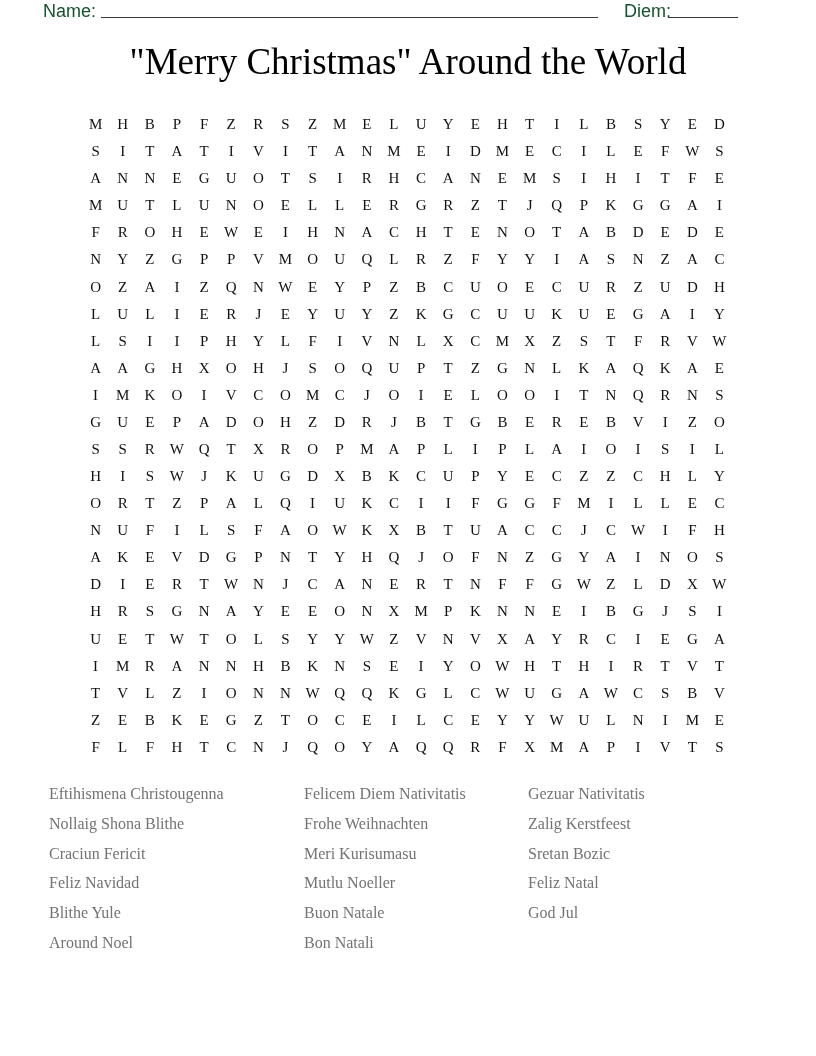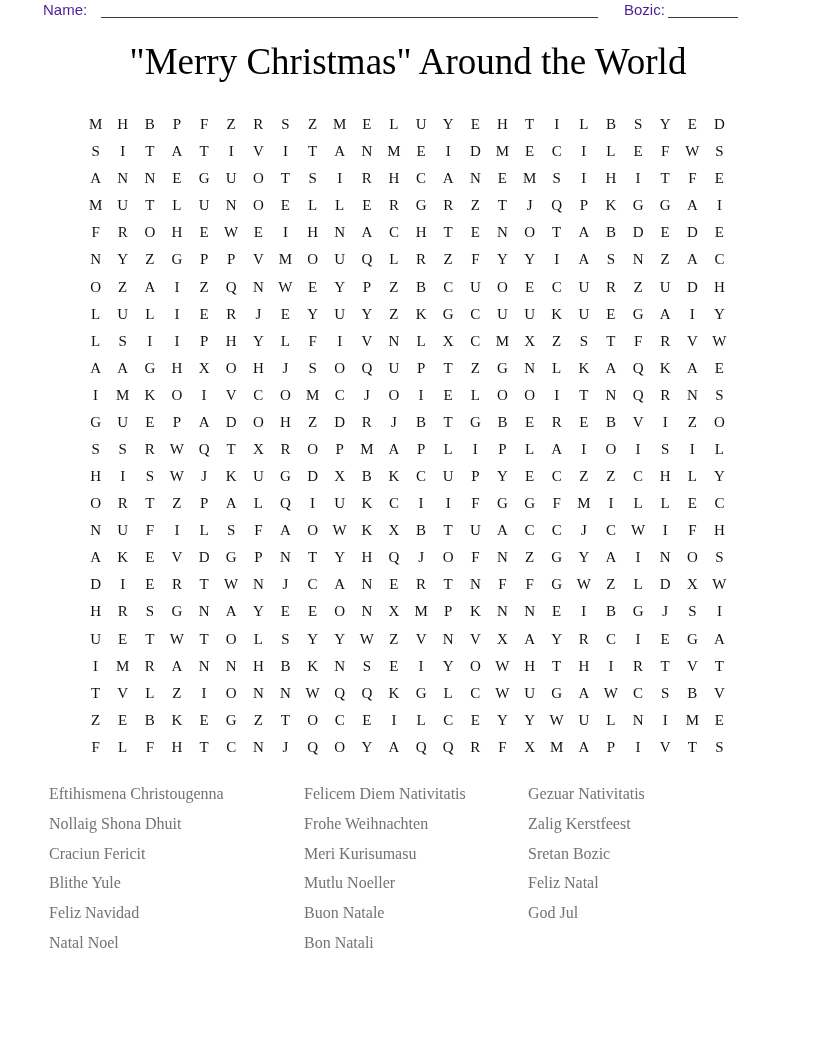--- a/index.html
+++ b/index.html
@@ -9,22 +9,22 @@
     height: 1056px;
     background: #ffffff;
     color: #000000;
     overflow: hidden;
     font-family: "Liberation Serif", serif;
   }
   .hdr-label {
     position: absolute;
     top: 1px;
     font-family: "Liberation Sans", sans-serif;
-    font-size: 15px;
-    color: #4c1d95;
+    font-size: 18px;
+    color: #14532d;
   }
   .name-label { left: 43px; }
   .date-label { left: 624px; }
   .blank-line {
     position: absolute;
     top: 17px;
     height: 0;
     border-bottom: 1.5px solid #3a3a3a;
   }
   .name-line { left: 101px; width: 497px; }
@@ -77,21 +77,21 @@
   }
 </style>
 </head>
 <body>
 
 <div class="page">
 
   <span class="hdr-label name-label">Name:</span>
   <span class="blank-line name-line"></span>
 
-  <span class="hdr-label date-label">Bozic:</span>
+  <span class="hdr-label date-label">Diem:</span>
   <span class="blank-line date-line"></span>
 
   <h1 class="title">"Merry Christmas" Around the World</h1>
 
   <div class="grid">
       <span class="cell">M</span>
       <span class="cell">H</span>
       <span class="cell">B</span>
       <span class="cell">P</span>
       <span class="cell">F</span>
@@ -664,25 +664,25 @@
       <span class="cell">P</span>
       <span class="cell">I</span>
       <span class="cell">V</span>
       <span class="cell">T</span>
       <span class="cell">S</span>
     </div>
 
   <div class="word-list">
       <div class="word-col col-0">
         <div class="word-item">Eftihismena Christougenna</div>
-        <div class="word-item">Nollaig Shona Dhuit</div>
+        <div class="word-item">Nollaig Shona Blithe</div>
         <div class="word-item">Craciun Fericit</div>
+        <div class="word-item">Feliz Navidad</div>
         <div class="word-item">Blithe Yule</div>
-        <div class="word-item">Feliz Navidad</div>
-        <div class="word-item">Natal Noel</div>
+        <div class="word-item">Around Noel</div>
       </div>
       <div class="word-col col-1">
         <div class="word-item">Felicem Diem Nativitatis</div>
         <div class="word-item">Frohe Weihnachten</div>
         <div class="word-item">Meri Kurisumasu</div>
         <div class="word-item">Mutlu Noeller</div>
         <div class="word-item">Buon Natale</div>
         <div class="word-item">Bon Natali</div>
       </div>
       <div class="word-col col-2">

